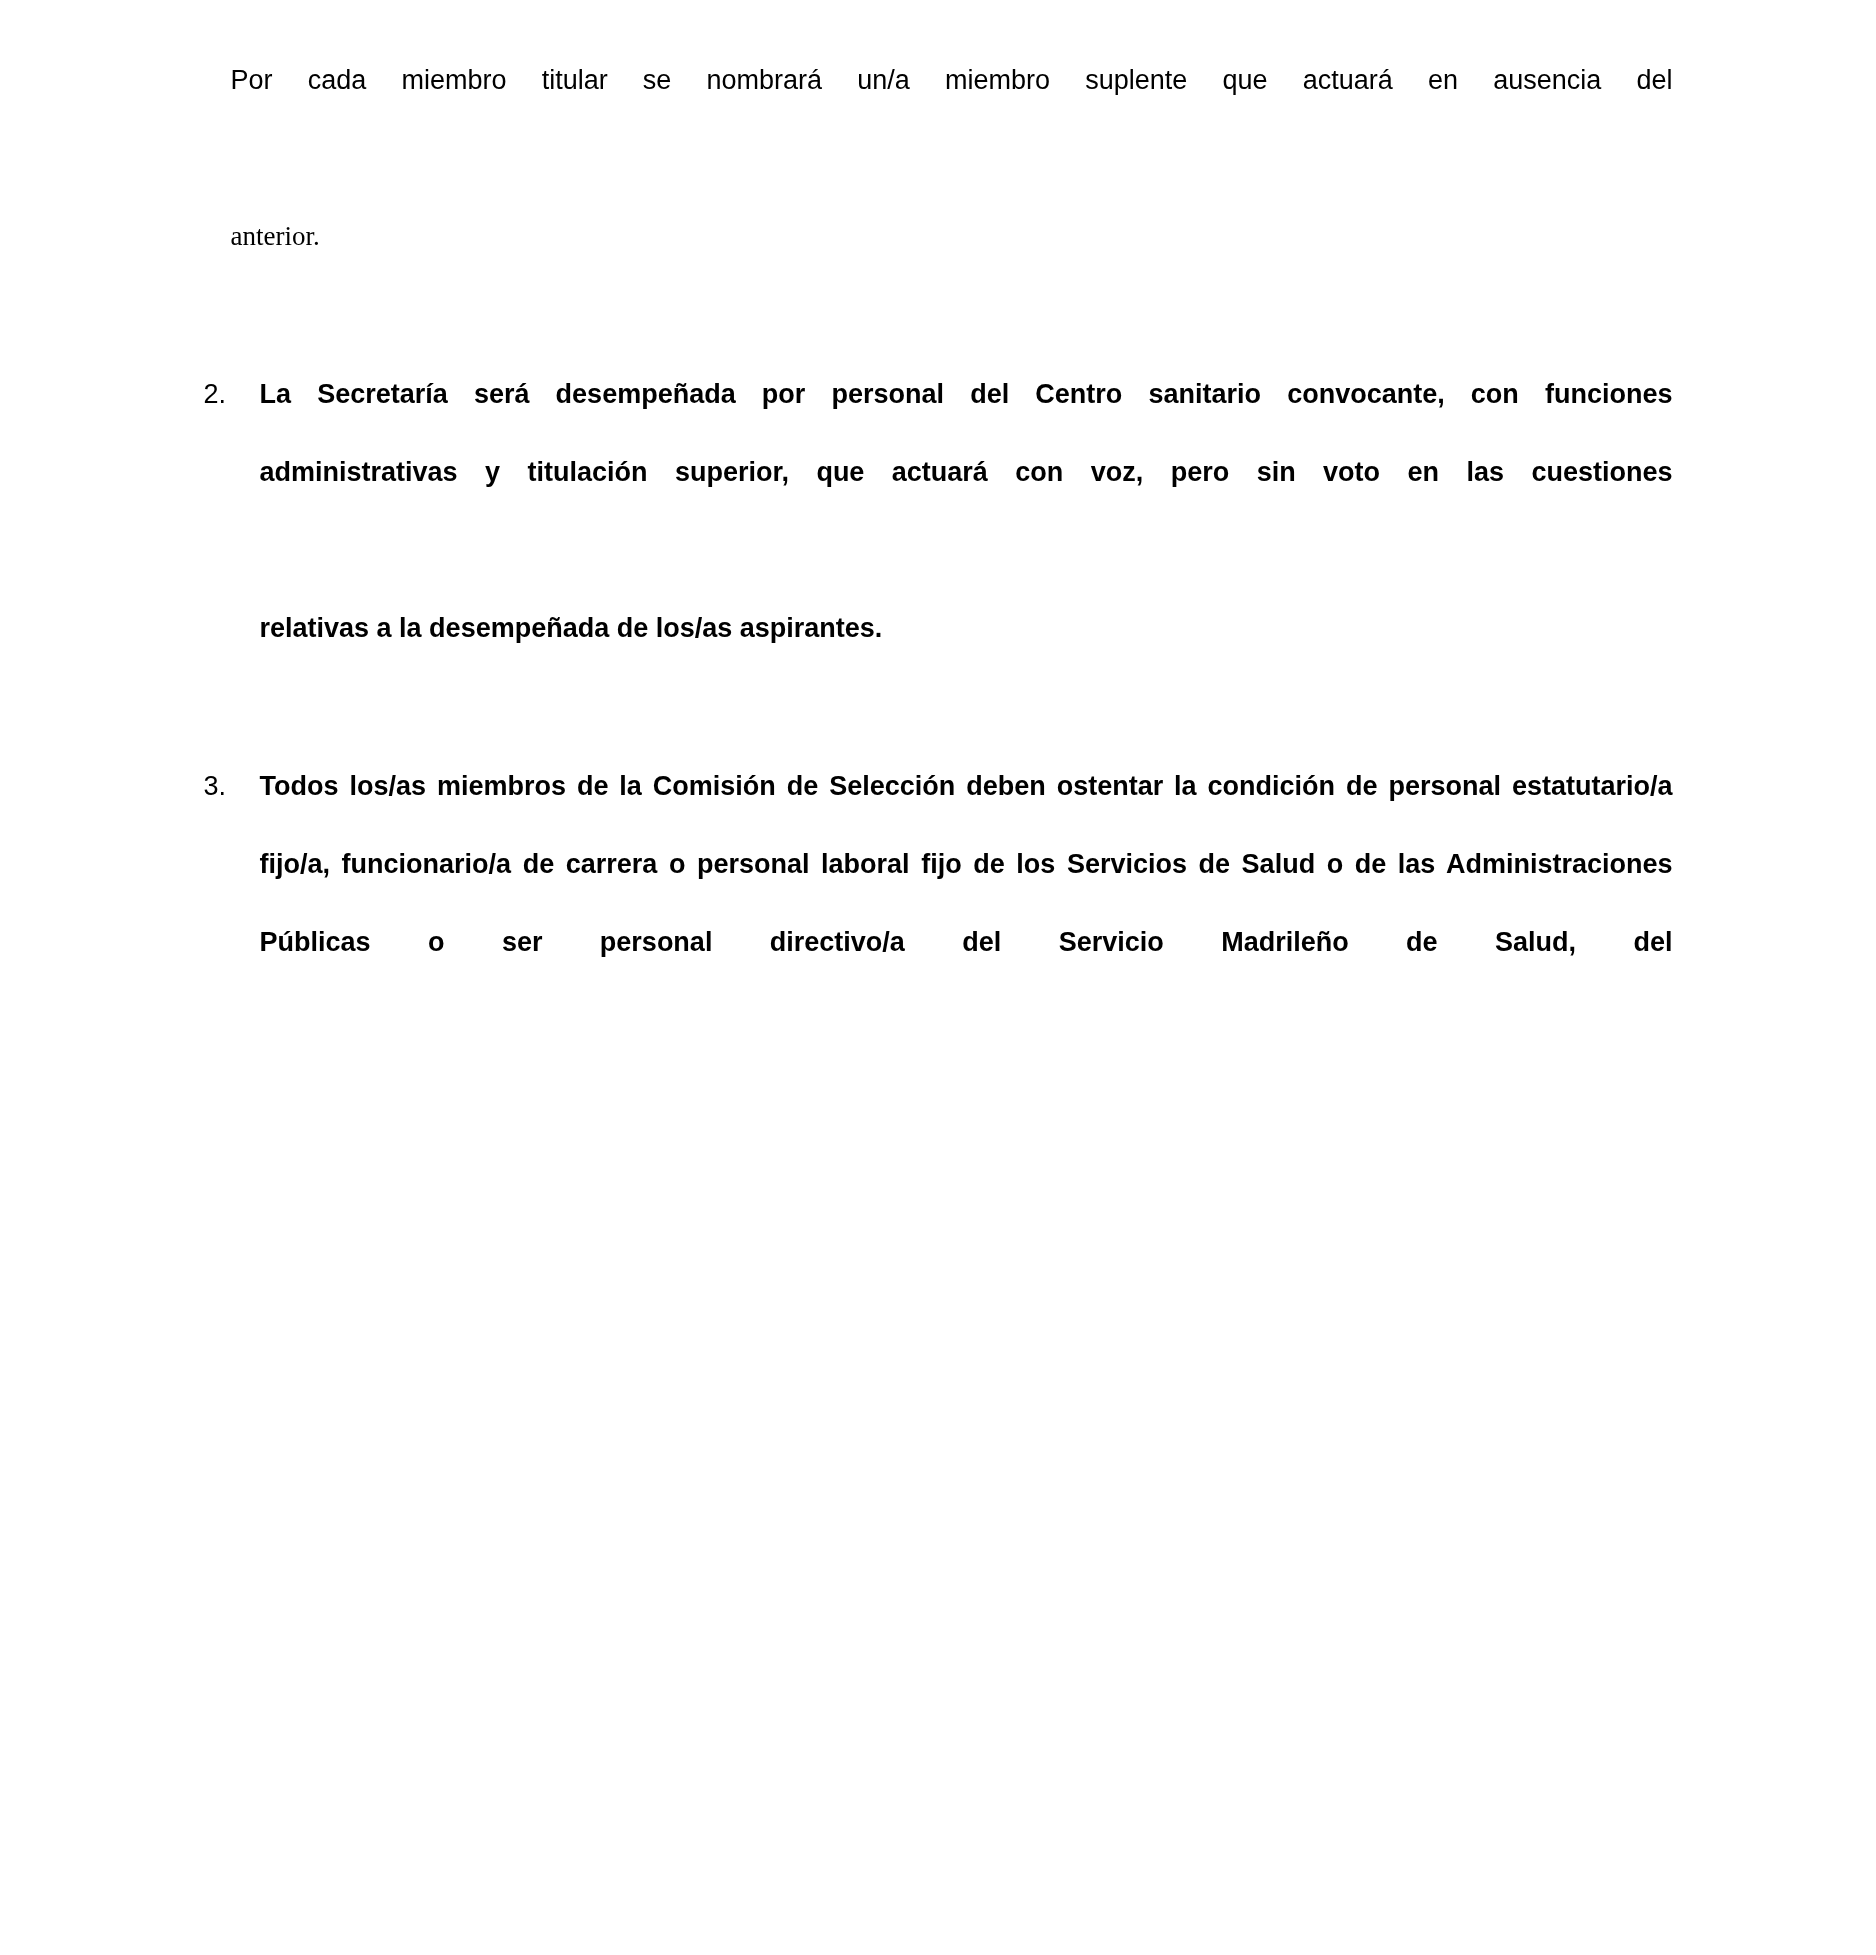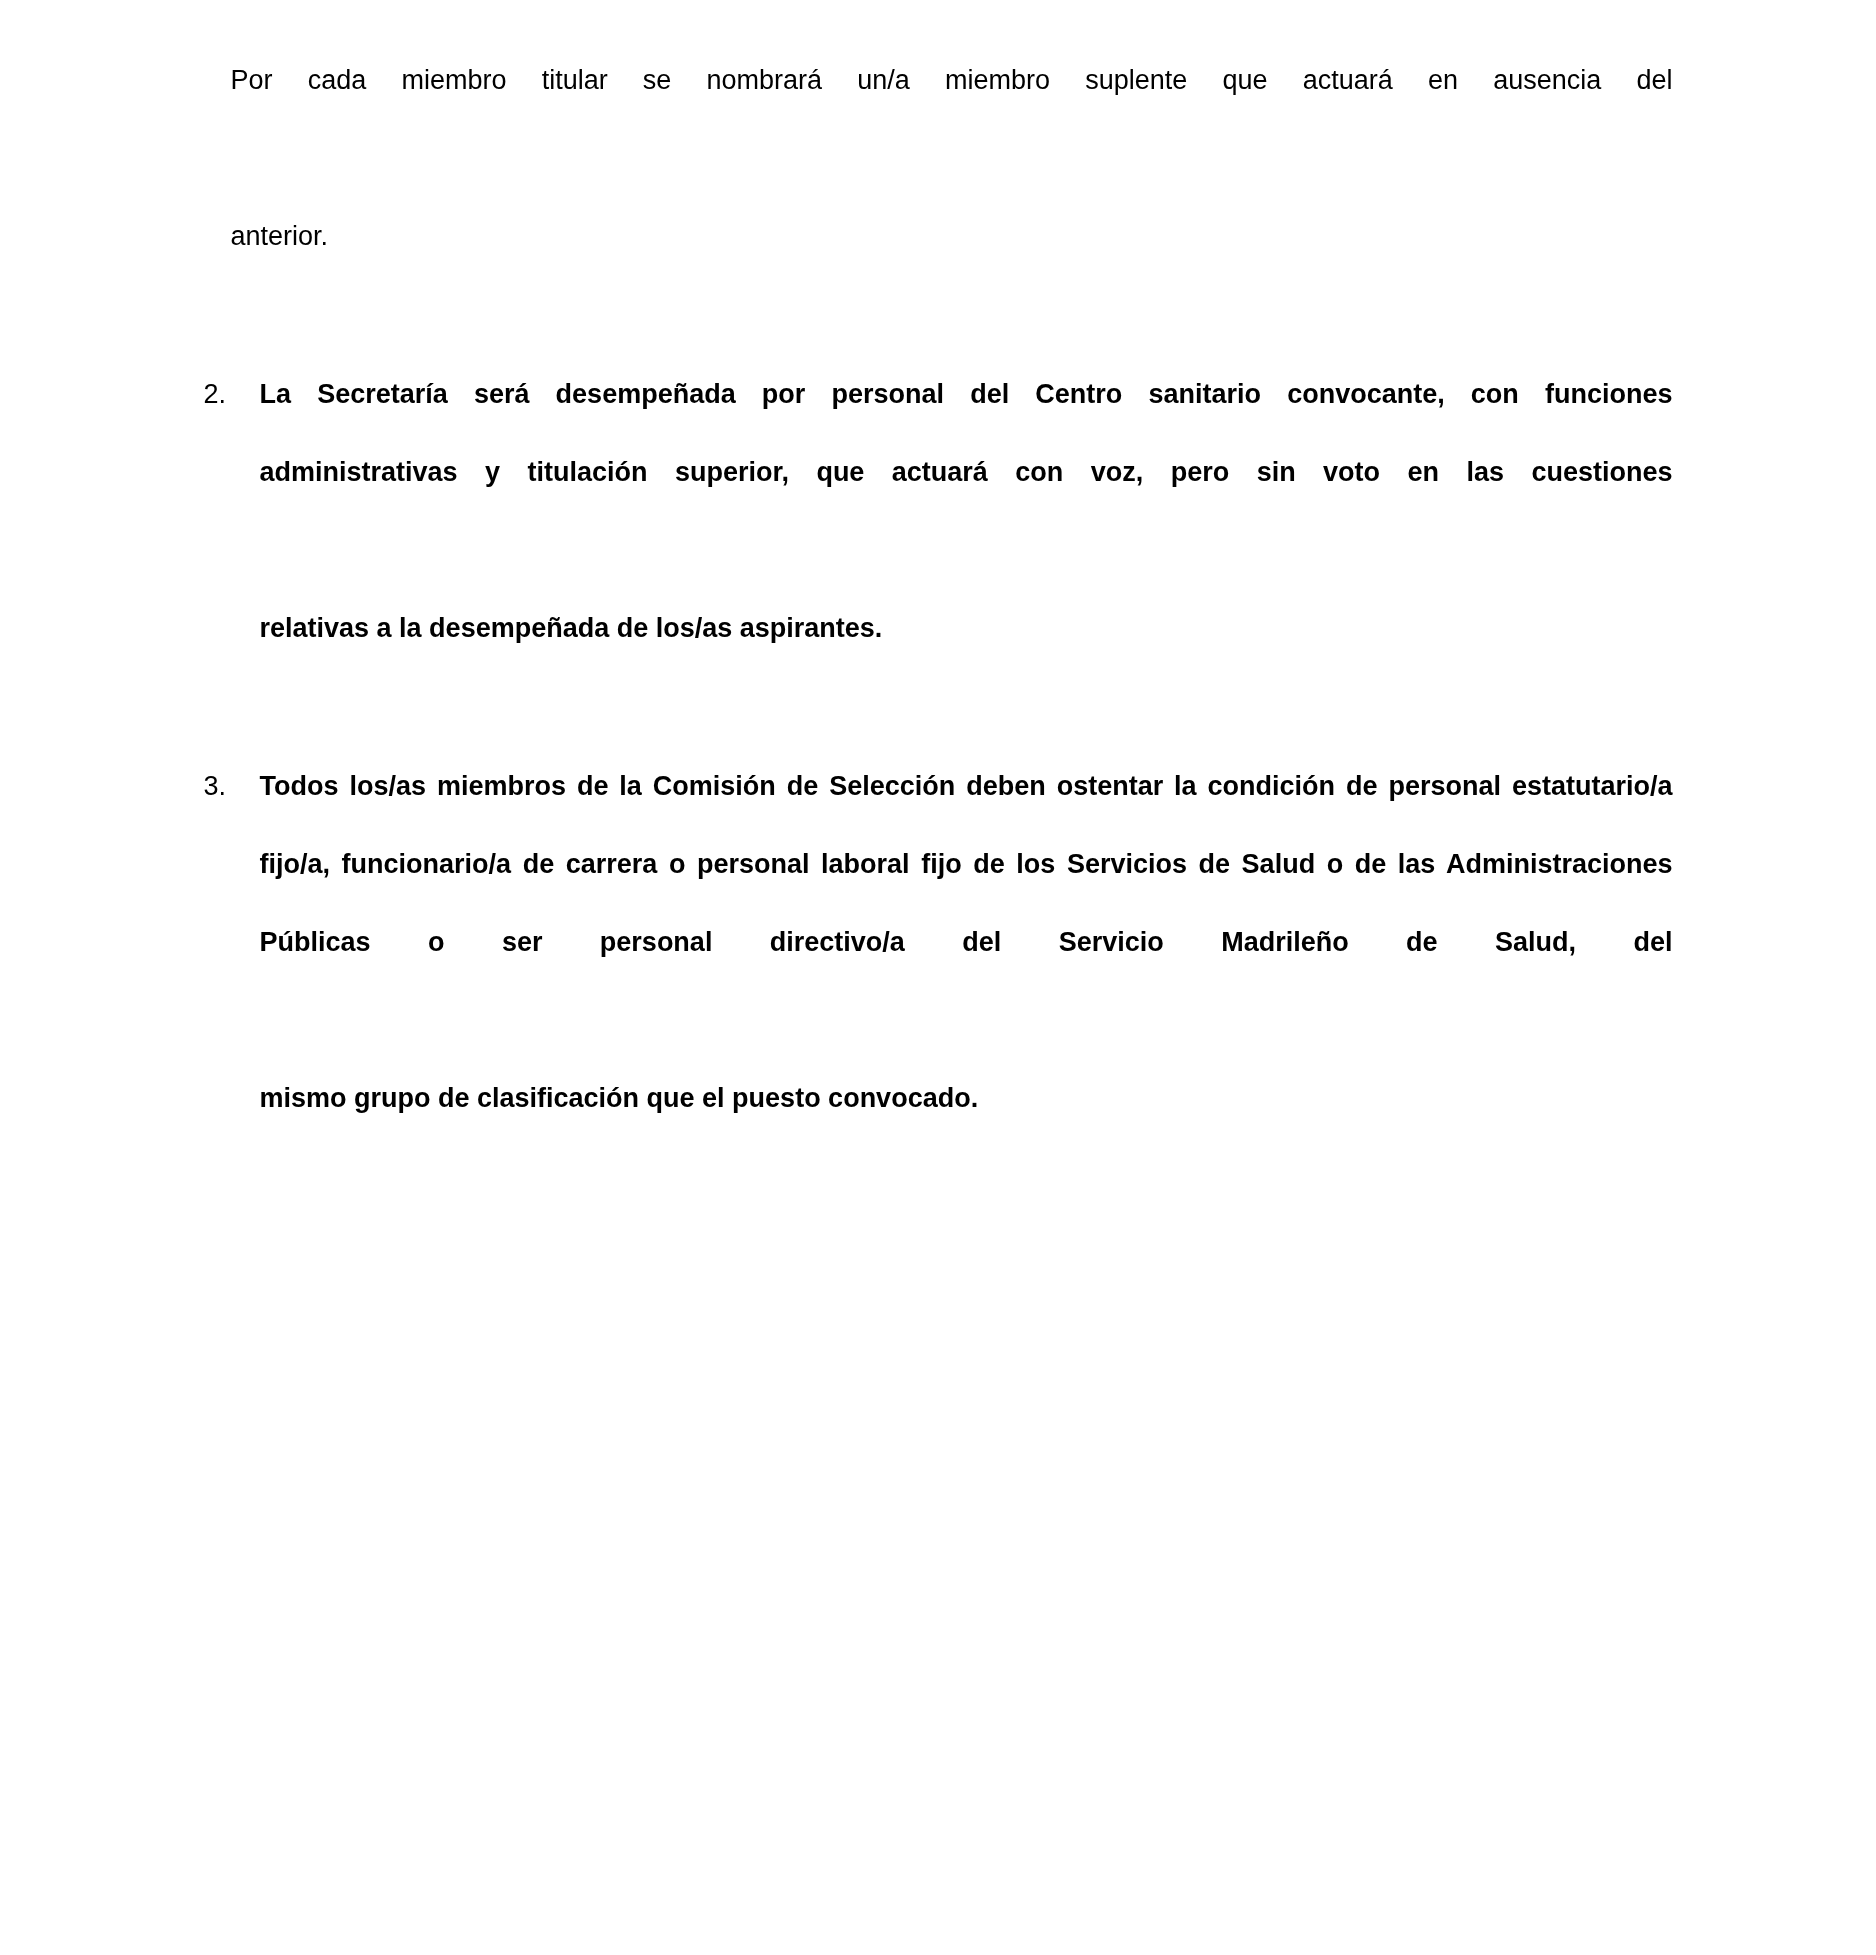--- a/index.html
+++ b/index.html
@@ -31,20 +31,21 @@
   .para-plain {
     font-size: 27px;
     line-height: 78px;
     text-align: justify;
     text-justify: inter-word;
     margin: 0 0 0 0;
     padding: 0 0 0 27px;
   }
   .para-plain .last-line {
     display: block;
+    font-family: Liberation Serif, serif;
   }
 
   
   .numbered-list {
     list-style: none;
     margin: 0;
     padding: 0;
   }
   .list-item {
     position: relative;
@@ -98,20 +99,19 @@
         <span class="item-text">
           <span class="block-justify">La Secretaría será desempeñada por personal del Centro sanitario convocante, con funciones administrativas y titulación superior, que actuará con voz, pero sin voto en las cuestiones</span>
           <span class="last-line">relativas a la desempeñada de los/as aspirantes.</span>
         </span>
       </li>
 
       <li class="list-item">
         <span class="marker">3.</span>
         <span class="item-text">
           <span class="block-justify">Todos los/as miembros de la Comisión de Selección deben ostentar la condición de personal estatutario/a fijo/a, funcionario/a de carrera o personal laboral fijo de los Servicios de Salud o de las Administraciones Públicas o ser personal directivo/a del Servicio Madrileño de Salud, del</span>
-          <span class="last-line">mismo grupo de clasificación que el puesto convocado.</span>
         </span>
       </li>
 
     </ol>
   </div>
 </div>
 
 
 </body></html>

